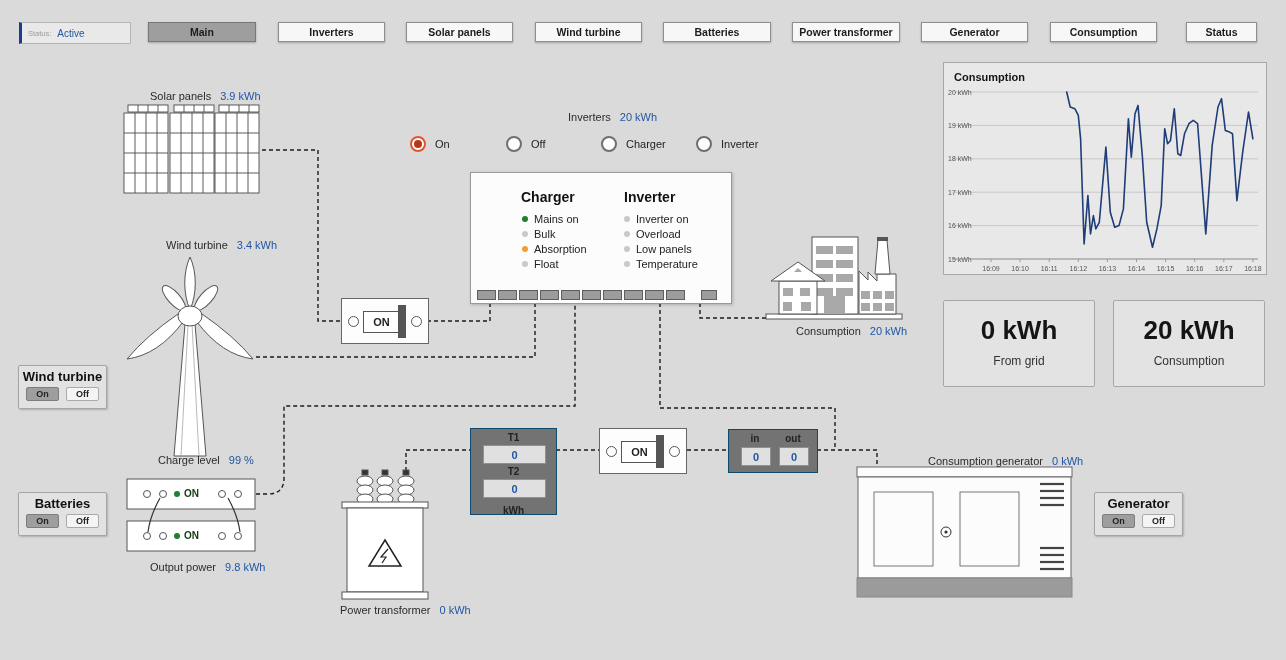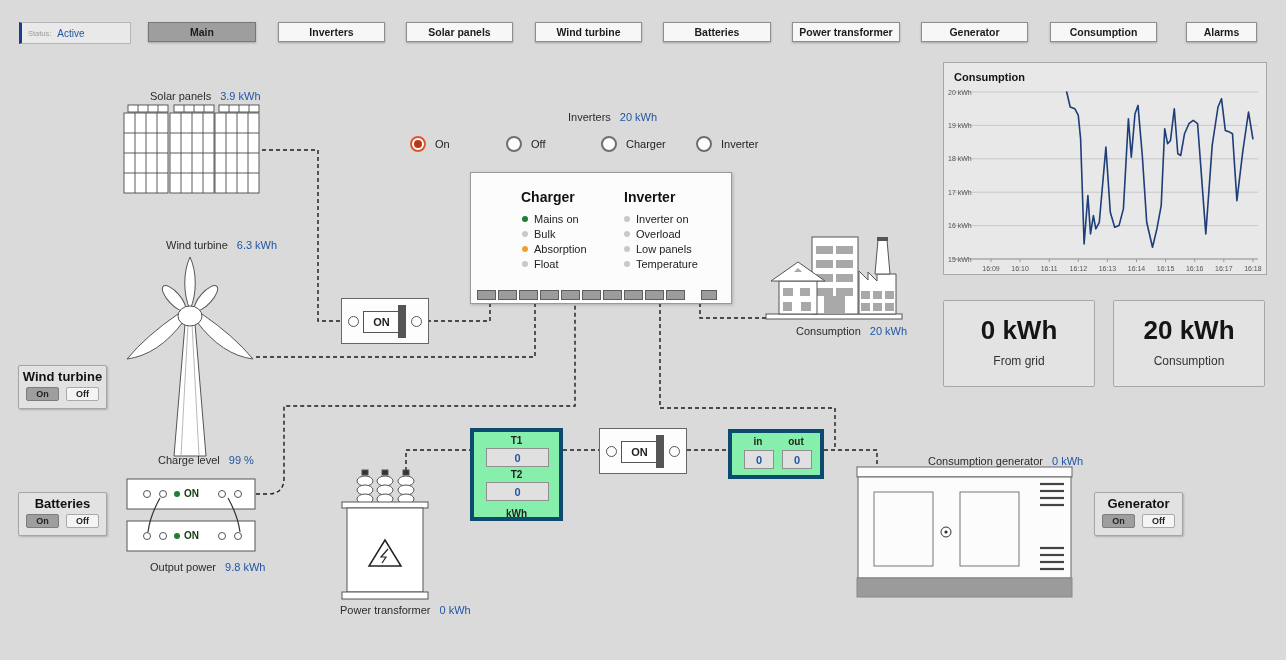--- a/index.html
+++ b/index.html
@@ -45,21 +45,21 @@
             border:1px solid #5e5e5e;box-sizing:border-box;}
   
   .radio-item{position:absolute;display:flex;align-items:center;gap:9px;cursor:pointer;}
   .radio{width:12px;height:12px;border:2px solid #6f6f6f;border-radius:50%;background:#fdfdfd;
          display:inline-block;position:relative;}
   .radio.sel{border-color:#e8542a;}
   .radio.sel::after{content:"";position:absolute;left:2px;top:2px;width:8px;height:8px;border-radius:50%;
          background:#b3391e;}
   .radio-label{font-size:11px;color:#222;}
   
-  .meterbox{position:absolute;background:#86efac;border:4px solid #0c4a6e;}
+  .meterbox{position:absolute;background:#737373;border:1px solid #0c4a6e;}
   .m-lbl{font-size:10px;font-weight:bold;color:#222;text-align:center;}
   .m-val{background:#e0e0e0;border:1px solid #909090;color:#2056a4;font-size:11px;font-weight:bold;
          display:flex;align-items:center;justify-content:center;}
   
   .kcard{position:absolute;width:150px;height:85px;background:#e3e3e3;border:1px solid #a8a8a8;
          border-radius:2px;text-align:center;}
   .kcard .k-val{font-size:26px;font-weight:bold;color:#151515;margin-top:14px;}
   .kcard .k-lbl{font-size:12px;color:#333;margin-top:8px;text-align:center;}
   
   .chart-card{position:absolute;left:943px;top:62px;width:322px;height:211px;background:#e8e8e8;
@@ -235,29 +235,29 @@
     <span class="s-val">Active</span>
   </div>
   <button class="tbtn active" style="left:148px;width:108px">Main</button>
   <button class="tbtn" style="left:278px;width:107px">Inverters</button>
   <button class="tbtn" style="left:406px;width:107px">Solar panels</button>
   <button class="tbtn" style="left:535px;width:107px">Wind turbine</button>
   <button class="tbtn" style="left:663px;width:108px">Batteries</button>
   <button class="tbtn" style="left:792px;width:108px">Power transformer</button>
   <button class="tbtn" style="left:921px;width:107px">Generator</button>
   <button class="tbtn" style="left:1050px;width:107px">Consumption</button>
-  <button class="tbtn" style="left:1186px;width:71px">Alarms</button>
+  <button class="tbtn" style="left:1186px;width:71px">Status</button>
 
   <div class="tag" style="left:150px;top:90px">
     <span class="lbl">Solar panels</span>
     <span class="val">3.9 kWh</span>
   </div>
   <div class="tag" style="left:166px;top:239px">
     <span class="lbl">Wind turbine</span>
-    <span class="val">6.3 kWh</span>
+    <span class="val">3.4 kWh</span>
   </div>
   <div class="tag" style="left:568px;top:111px">
     <span class="lbl">Inverters</span>
     <span class="val">20 kWh</span>
   </div>
   <div class="tag" style="left:158px;top:454px">
     <span class="lbl">Charge level</span>
     <span class="val">99 %</span>
   </div>
   <div class="tag" style="left:150px;top:561px">

